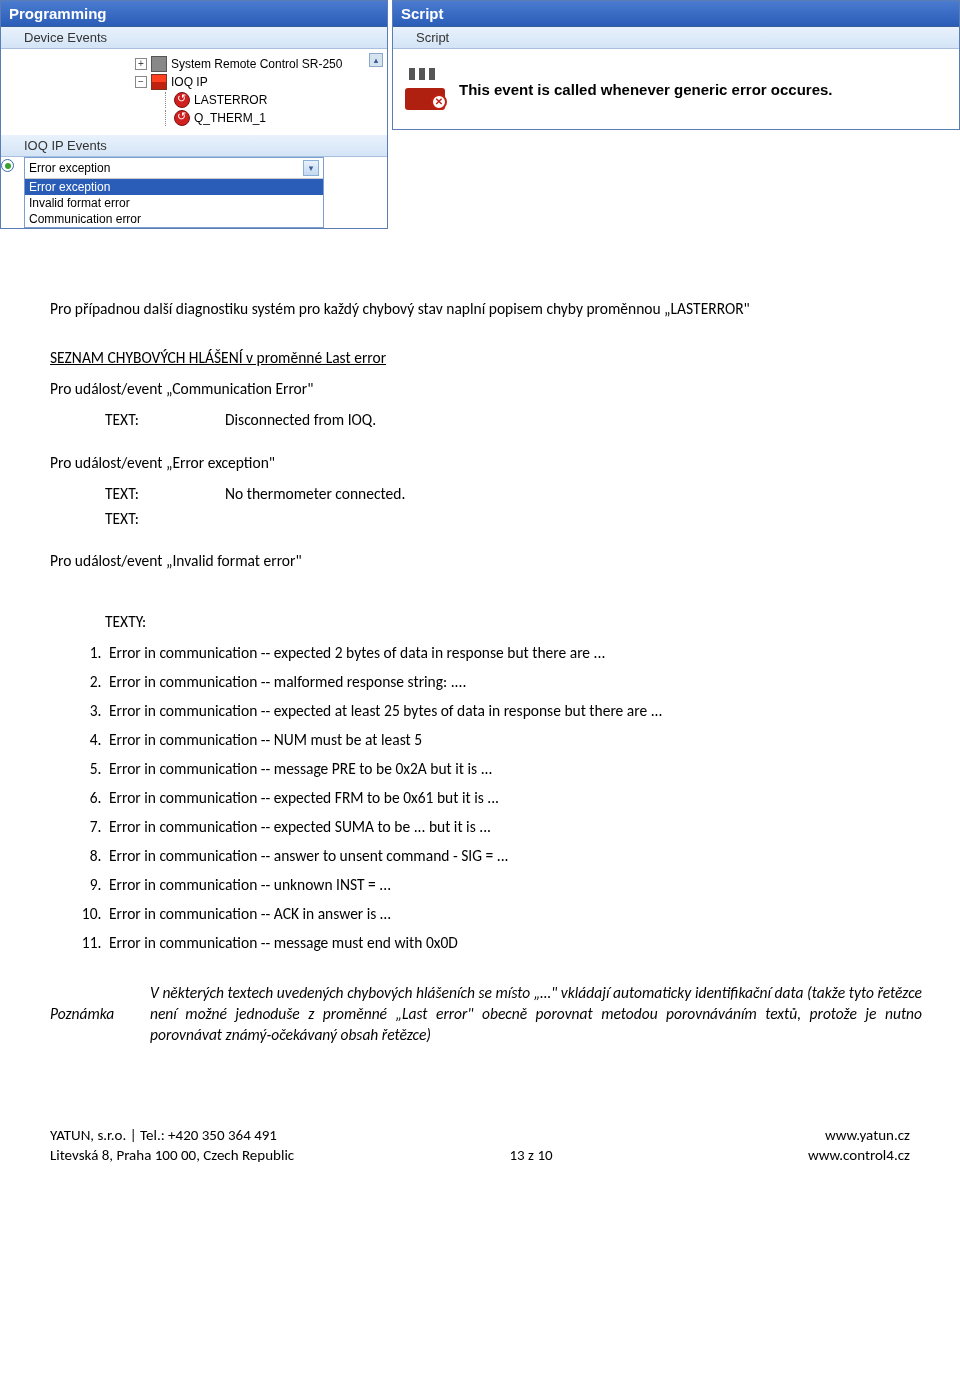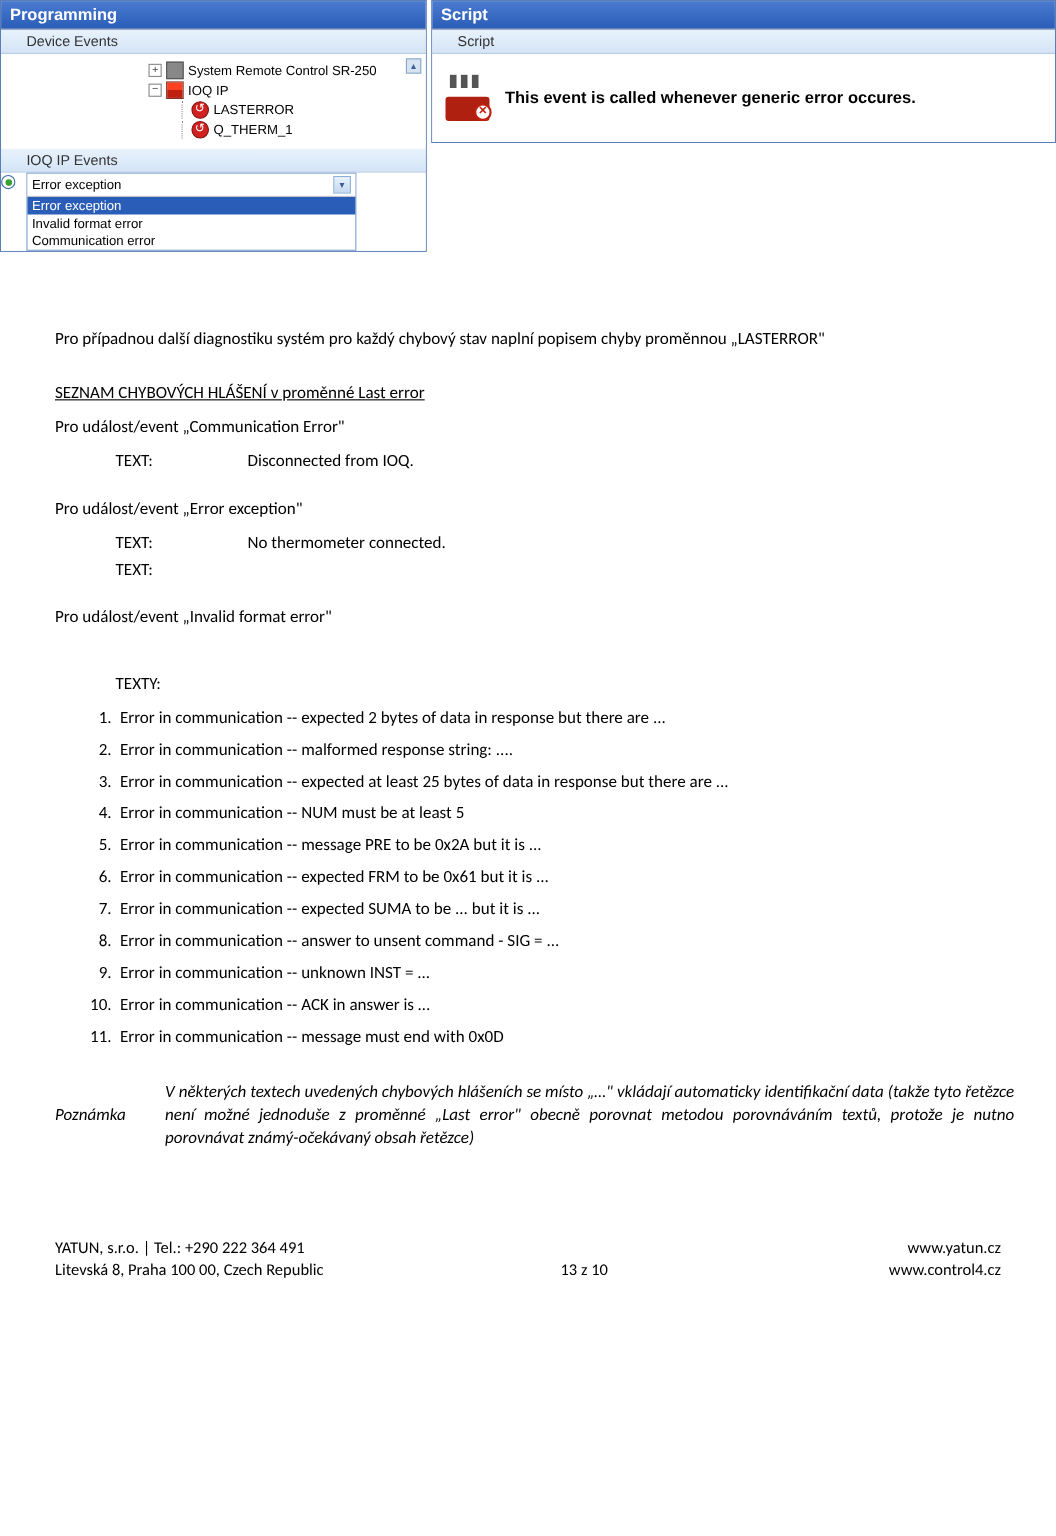--- a/index.html
+++ b/index.html
@@ -405,21 +405,21 @@
   </ol>
 
   <div class="note-row">
     <div class="note-label">Poznámka</div>
     <div class="note-text">V některých textech uvedených chybových hlášeních se místo „…" vkládají automaticky identifikační data (takže tyto řetězce není možné jednoduše z proměnné „Last error" obecně porovnat metodou porovnáváním textů, protože je nutno porovnávat známý-očekávaný obsah řetězce)</div>
   </div>
 </div>
 
 <div class="footer">
   <div class="footer-col">
-    <div>YATUN, s.r.o. | Tel.: +290 222 364 491</div>
+    <div>YATUN, s.r.o. | Tel.: +420 350 364 491</div>
     <div>Litevská 8, Praha 100 00, Czech Republic</div>
   </div>
   <div class="footer-col footer-center">
     <div>13 z 10</div>
   </div>
   <div class="footer-col footer-right">
     <div>www.yatun.cz</div>
     <div>www.control4.cz</div>
   </div>
 </div>

